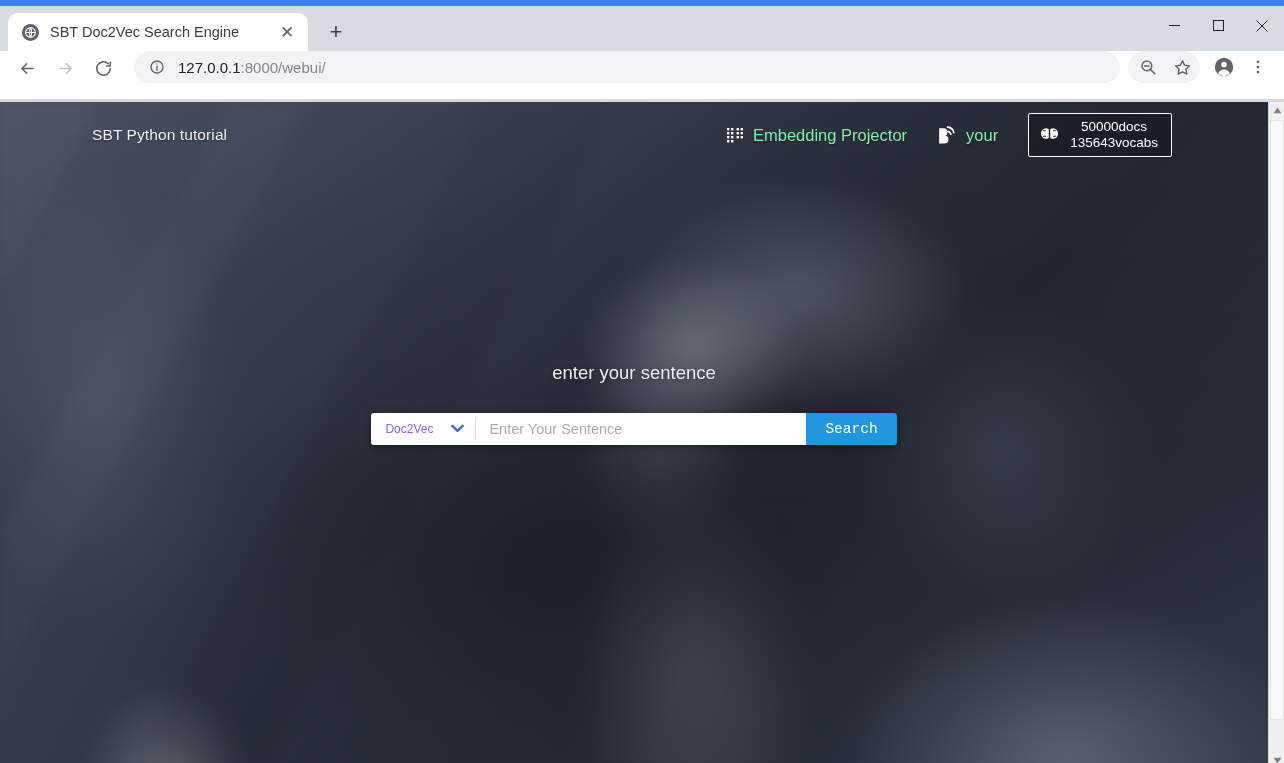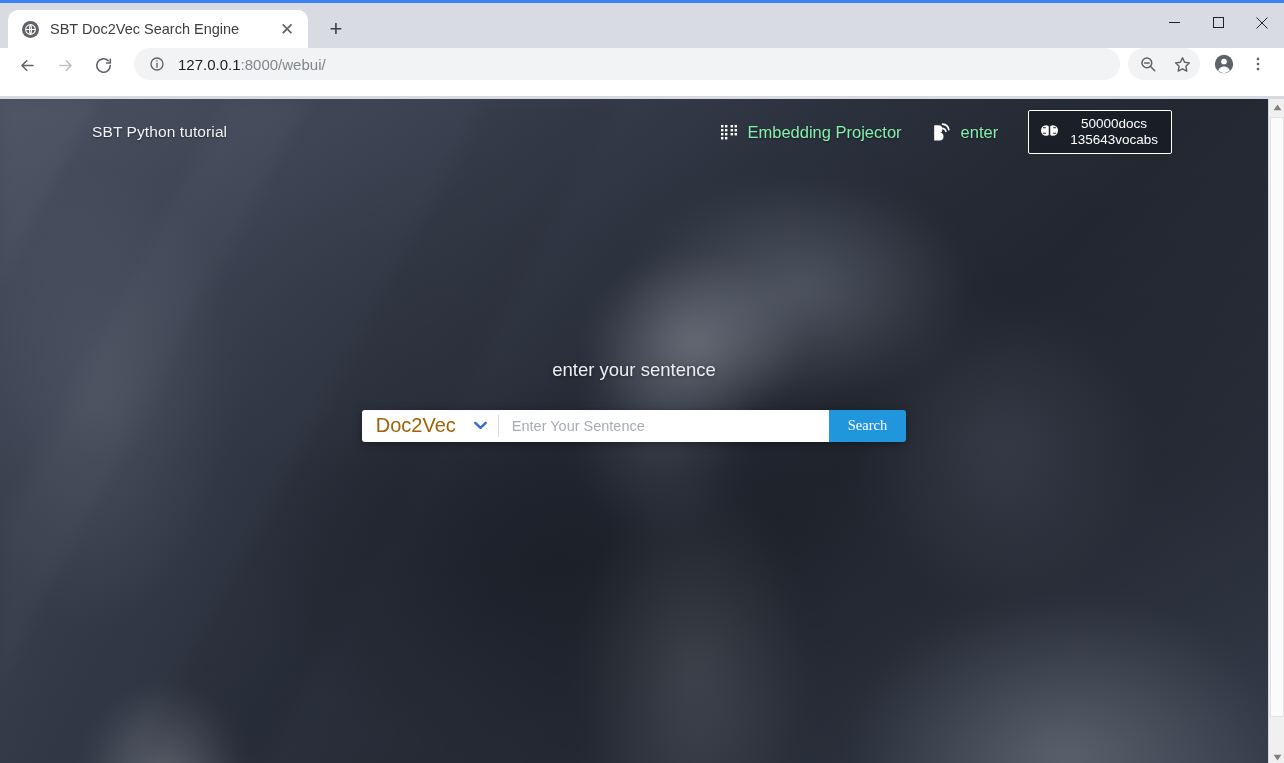--- a/index.html
+++ b/index.html
@@ -7,21 +7,21 @@
     width: 1284px; height: 763px;
     overflow: hidden;
     font-family: "Liberation Sans", sans-serif;
     background: #d6dae0;
   }
 
   
   #browser-window {
     width: 1284px; height: 763px;
     position: relative;
-    border-top: 3px solid #3b82f6;
+    border-top: 6px solid #3b82f6;
     background: #d6dae0;
     overflow: hidden;
   }
 
   #titlebar {
     height: 45px;
     background: #d8dce2;
     display: flex;
     align-items: flex-end;
     position: relative;
@@ -289,22 +289,22 @@
     background: #ffffff;
     border: none;
     border-radius: 3px 0 0 3px;
     display: flex;
     align-items: center;
     padding: 0 12px 0 14px;
     gap: 18px;
     height: 100%;
   }
   #engine-select .sel-value {
-    font-size: 20px;
-    color: #a16207;
+    font-size: 12px;
+    color: #8b5cf6;
     white-space: nowrap;
   }
   #engine-select::after {
     content: "";
     position: absolute;
     right: 0; top: 5px; bottom: 5px;
     width: 1px;
     background: #d9dde2;
   }
   #sentence-input {
@@ -317,21 +317,21 @@
     font-size: 14.5px;
     color: #31353b;
     padding: 0 12px 0 13px;
   }
   #sentence-input::placeholder { color: #a7acb3; }
   #search-submit {
     height: 100%;
     border: none;
     background: #2196dd;
     color: #ffffff;
-    font-family: Liberation Serif, serif;
+    font-family: Liberation Mono, monospace;
     font-size: 14.5px;
     padding: 0 19px;
     border-radius: 0 3px 3px 0;
   }
 
   
   #page-scrollbar {
     width: 16px;
     height: 667px;
     background: #f0f0f0;
@@ -490,21 +490,21 @@
 
           <div class="nav-link">
             <span class="ico">
               <svg width="20" height="18" viewBox="0 0 20 18" fill="none">
                 <path d="M2.2 2.2h4.2a4 4 0 0 1 0 8H2.2z" fill="#ffffff"></path>
                 <path d="M2.2 9.4h5.2a4.1 4.1 0 0 1 0 8.2H2.2z" fill="#ffffff"></path>
                 <path d="M10.6 1.2c3.2 0.3 5.6 2.4 6.2 5.4" stroke="#ffffff" stroke-width="1.7" stroke-linecap="round"></path>
                 <path d="M10.9 5.4c1.6 0.4 2.6 1.4 3 2.9" stroke="#ffffff" stroke-width="1.7" stroke-linecap="round"></path>
               </svg>
             </span>
-            <span>enter</span>
+            <span>your</span>
           </div>
 
           <div id="stats-badge">
             <span class="brain">
               <svg width="19" height="19" viewBox="0 0 20 20">
                 <circle cx="6.4" cy="10" r="5.4" fill="#ffffff"></circle>
                 <circle cx="13.6" cy="10" r="5.4" fill="#ffffff"></circle>
                 <rect x="9.2" y="3.6" width="1.6" height="12.8" fill="#22262e"></rect>
                 <path d="M3.2 7.2h3M3.2 12.8h3M13.8 7.2h3M13.8 12.8h3" stroke="#22262e" stroke-width="1.1"></path>
               </svg>

